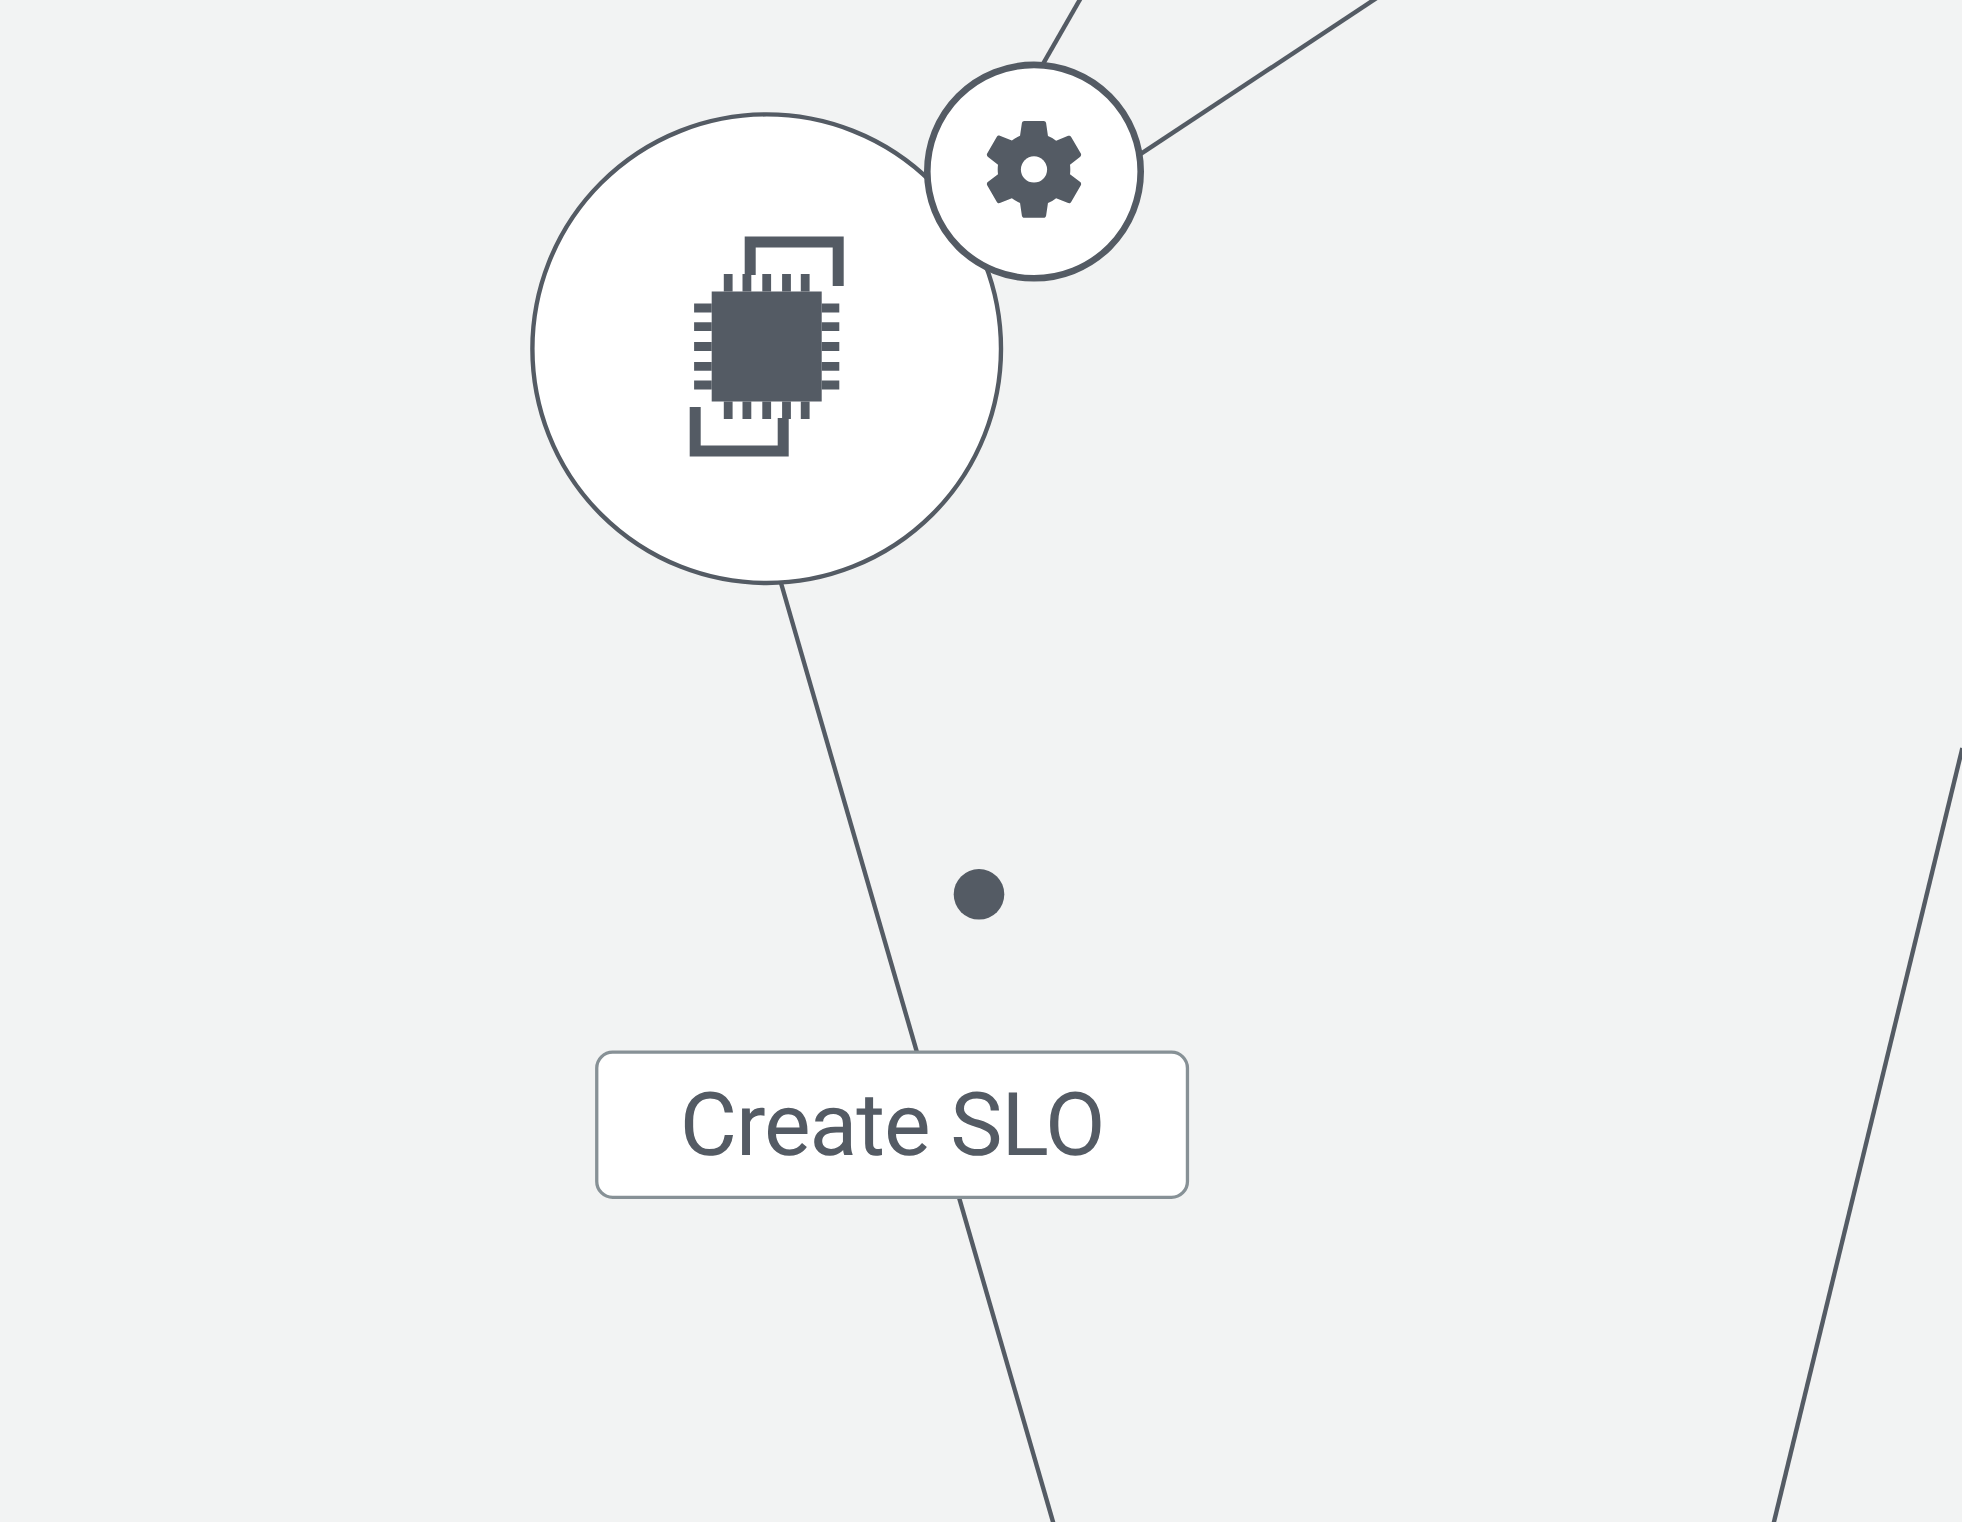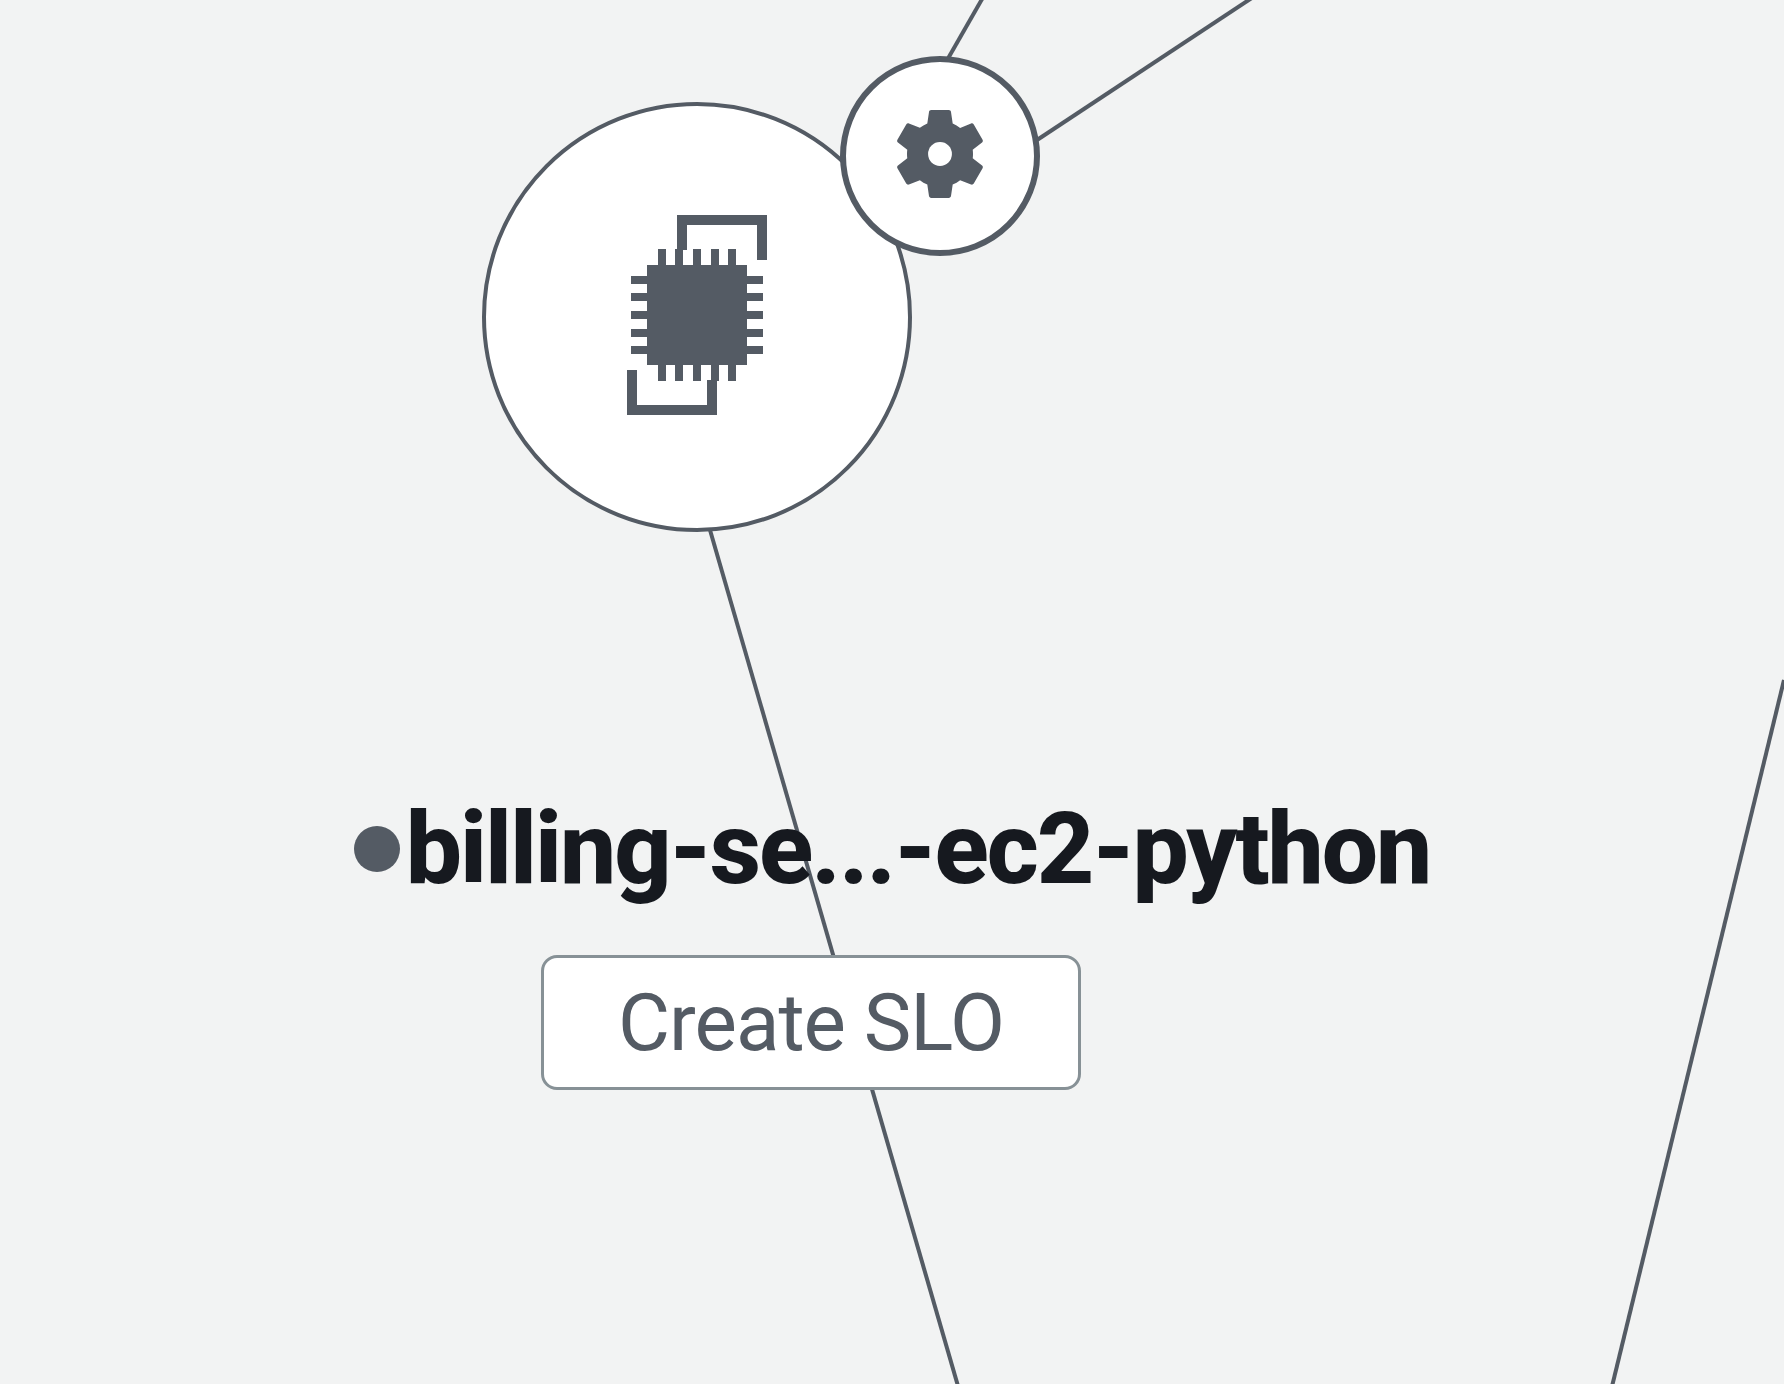--- a/index.html
+++ b/index.html
@@ -169,18 +169,17 @@
         c0.04,0.24,0.24,0.41,0.48,0.41h3.84c0.24,0,0.44-0.17,0.48-0.41l0.37-2.54
         c0.59-0.24,1.12-0.56,1.62-0.94l2.39,0.96c0.22,0.08,0.47,0,0.59-0.21l1.92-3.32
         c0.12-0.21,0.07-0.47-0.12-0.61L19.14,12.94z"></path>
       <circle cx="12" cy="12" r="2.6" fill="#ffffff"></circle>
     </svg>
   </span>
 </div>
 
 <div class="node-label-row">
   <span class="status-dot"></span>
-  <span class="node-label">billing-se...-ec2-python</span>
 </div>
 
 <button class="create-slo-btn">
   <span>Create SLO</span>
 </button>
 
 </body></html>

